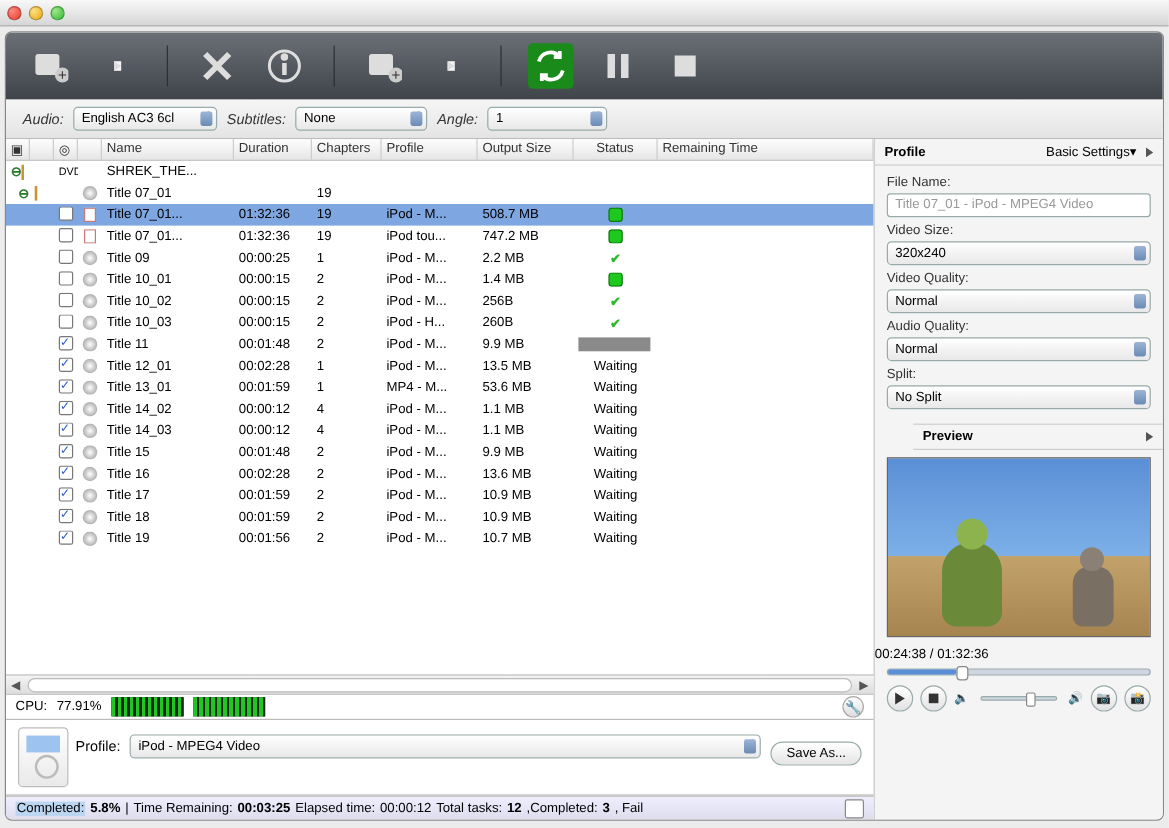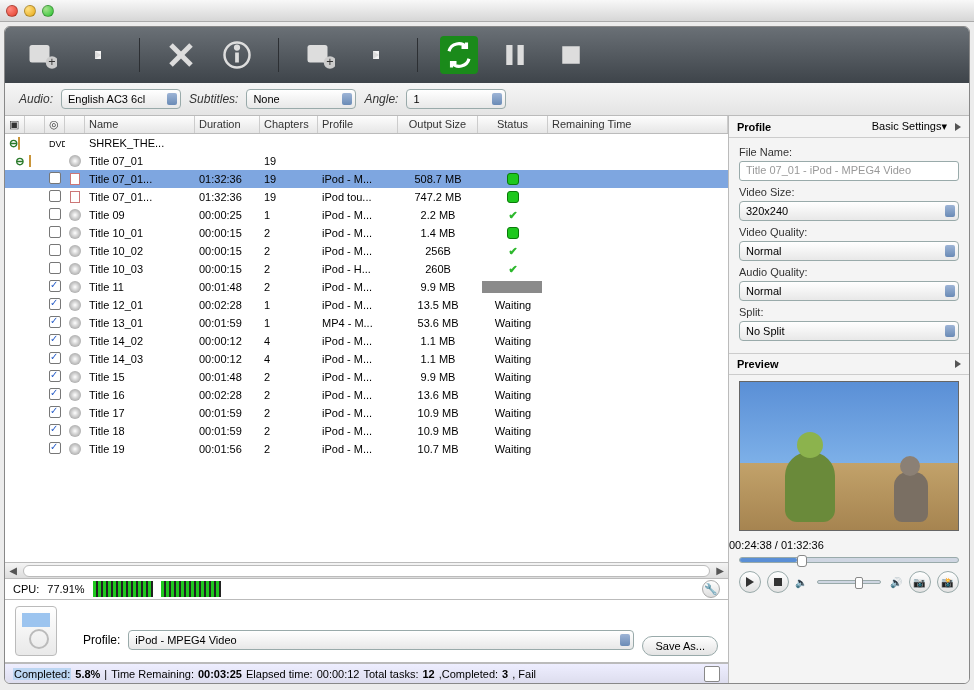--- a/index.html
+++ b/index.html
@@ -31,21 +31,21 @@
 
 
 .main{flex:1;display:flex;min-height:0;}
 .left{flex:1;display:flex;flex-direction:column;border-right:1px solid #bbb;min-width:0;}
 .right{width:240px;display:flex;flex-direction:column;background:#f4f4f4;}
 
 
 .thead{display:flex;background:linear-gradient(#fdfdfd,#e6e6e6);border-bottom:1px solid #bbb;font-size:11px;height:18px;}
 .thead div{border-right:1px solid #ccc;padding:2px 4px;color:#333;white-space:nowrap;overflow:hidden;}
 .c-ico1{width:20px}.c-ico2{width:20px}.c-chk{width:20px}.c-disc{width:20px}
-.c-name{width:110px}.c-dur{width:65px}.c-chap{width:58px}.c-prof{width:80px}.c-out{width:80px;text-align:center}.c-stat{width:70px;text-align:center}.c-rem{flex:1}
+.c-name{width:110px}.c-dur{width:65px}.c-chap{width:58px}.c-prof{width:80px}.c-out{width:80px;text-align:left}.c-stat{width:70px;text-align:center}.c-rem{flex:1}
 .tbody{flex:1;overflow:auto;font-size:11px;}
 .row{display:flex;height:18px;align-items:center;}
 .row>div{padding:0 4px;white-space:nowrap;overflow:hidden;}
 .row.sel{background:#7ea6e0;color:#000;}
 .row .disc{width:12px;height:12px;border-radius:50%;background:radial-gradient(circle,#fff,#bbb 60%,#888);margin:auto;}
 .fileico{width:10px;height:12px;border:1px solid #c77;background:#fff;margin:auto;}
 .folder{width:14px;height:10px;background:#f4c768;border:1px solid #c9953a;border-radius:1px;}
 .chk{width:12px;height:12px;border:1px solid #777;border-radius:2px;background:#fff;display:inline-block;margin:auto;position:relative;}
 .chk.on::after{content:"✓";position:absolute;font-size:10px;color:#2a5fc9;left:0;top:-2px;}
 .green-sq{width:12px;height:12px;background:#1ec81e;border:1px solid #0a7a0a;border-radius:3px;margin:auto;}
@@ -57,42 +57,42 @@
 .hscroll{height:16px;background:linear-gradient(#f4f4f4,#ddd);border-top:1px solid #bbb;display:flex;align-items:center;}
 .hscroll .arrow{width:16px;text-align:center;color:#555;font-size:10px;}
 .hscroll .track{flex:1;height:12px;background:#fff;border:1px solid #bbb;border-radius:6px;margin:0 2px;}
 
 
 .cpurow{height:22px;display:flex;align-items:center;border-top:1px solid #bbb;border-bottom:1px solid #bbb;padding:0 8px;font-size:11px;gap:8px;}
 .cpugraph{width:60px;height:16px;background:#222;display:inline-block;background-image:repeating-linear-gradient(90deg,#1ec81e 0 3px,#222 3px 5px);}
 .wrench{margin-left:auto;width:18px;height:18px;border:1px solid #aaa;border-radius:9px;background:linear-gradient(#fff,#ddd);display:flex;align-items:center;justify-content:center;font-size:11px;}
 
 
-.bottom{padding:6px 10px;display:flex;gap:26px;align-items:flex-end;border-bottom:1px solid #bbb;}
+.bottom{padding:6px 10px;display:flex;gap:6px;align-items:flex-start;border-bottom:1px solid #bbb;}
 .ipodico{width:42px;height:50px;border:1px solid #bbb;border-radius:4px;background:linear-gradient(#fff,#e9e9e9);position:relative;}
 .ipodico::before{content:"";position:absolute;top:6px;left:6px;right:6px;height:14px;background:#9cc4ef;}
 .ipodico::after{content:"";position:absolute;bottom:6px;left:13px;width:16px;height:16px;border:2px solid #bbb;border-radius:50%;}
 .botrows{flex:1;display:flex;flex-direction:column;gap:6px;font-size:12px;}
 .botrow{display:flex;align-items:center;gap:8px;}
 .wide{flex:1}
 .macbtn{border:1px solid #9aa;border-radius:10px;background:linear-gradient(#fff,#e4e4e4);height:20px;padding:0 12px;font-size:11px;display:inline-flex;align-items:center;margin-top:12px;}
 
 
 .statusbar{height:20px;border-top:1px solid #bbb;background:linear-gradient(#eef,#dde);display:flex;align-items:center;font-size:11px;padding:0 8px;gap:4px;}
 .statusbar .hl{background:#bcd6f2;padding:0 1px;}
 .statusbar .b{font-weight:bold;}
 .exporticon{margin-left:auto;width:16px;height:16px;border:1px solid #888;border-radius:2px;background:#fff;}
 
 
 .rhead{display:flex;align-items:center;padding:4px 8px;font-size:11px;border-bottom:1px solid #ccc;}
 .rhead .sp{flex:1}
 .rbody{padding:6px 10px;font-size:11px;display:flex;flex-direction:column;gap:3px;}
 .field{border:1px solid #9aa;background:#fff;border-radius:3px;height:20px;padding:2px 6px;font-size:11px;color:#555;}
 .rlabel{color:#333;margin-top:2px;}
-.preview-head{display:flex;align-items:center;padding:4px 8px;font-size:11px;font-weight:bold;border-top:1px solid #ccc;border-bottom:1px solid #ccc;margin-top:6px;}
+.preview-head{display:flex;align-items:center;padding:4px 8px;font-size:11px;font-weight:bold;border-top:1px solid #ccc;border-bottom:1px solid #ccc;margin-top:6px;margin-left:32px;}
 .preview-box{margin:6px 10px;border:1px solid #666;height:150px;background:linear-gradient(#5a8fd6 0%,#7db0e8 55%,#c2a26a 55%,#a68450 100%);position:relative;}
 .shrek{position:absolute;left:45px;bottom:8px;width:50px;height:70px;background:#6a8a3a;border-radius:24px 24px 12px 12px;}
 .shrek::before{content:"";position:absolute;top:-20px;left:12px;width:26px;height:26px;background:#8cb34d;border-radius:50%;}
 .donkey{position:absolute;right:30px;bottom:8px;width:34px;height:50px;background:#7a6f63;border-radius:14px 14px 8px 8px;}
 .donkey::before{content:"";position:absolute;top:-16px;left:6px;width:20px;height:20px;background:#8b8075;border-radius:50%;}
 .timecode{font-size:11px;margin:2px 0;}
 .slider{height:6px;background:#cfd6e2;border:1px solid #9aa;border-radius:3px;margin:4px 10px;position:relative;}
 .slider .fill{position:absolute;left:0;top:0;bottom:0;width:26%;background:#5a8fd6;border-radius:3px;}
 .slider .thumb{position:absolute;left:26%;top:-3px;width:10px;height:12px;background:#fff;border:1px solid #888;border-radius:3px;}
 .pcontrols{display:flex;align-items:center;gap:6px;padding:4px 10px;}

